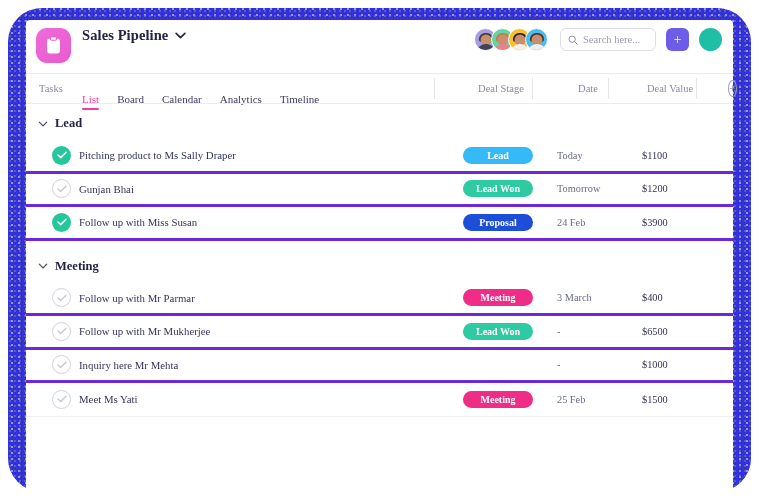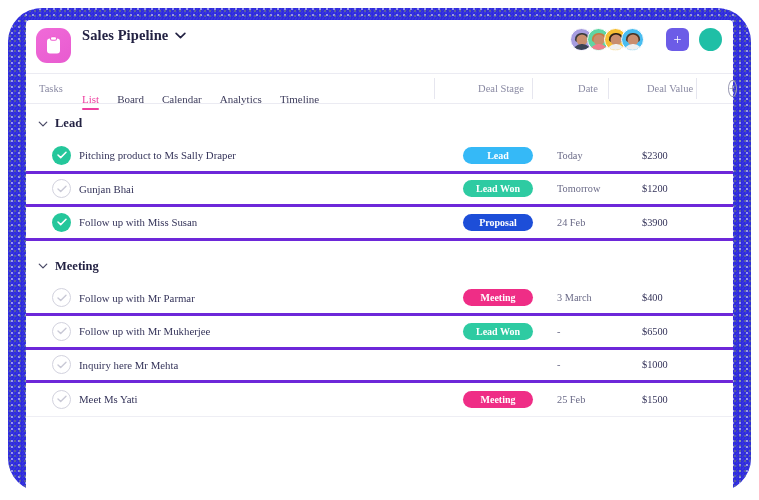--- a/index.html
+++ b/index.html
@@ -354,20 +354,27 @@
             <div class="face"></div>
             <div class="body" style="background:#f0f0f0"></div>
         </div>
         <div class="av" style="background:#49bdf0">
           <div class="hair" style="background:#4a3526"></div>
             <div class="face"></div>
             <div class="body" style="background:#eeeeee"></div>
         </div>
       </div>
 
+      <div id="search-box">
+        <svg width="10" height="10" viewBox="0 0 12 12" fill="none">
+          <circle cx="5" cy="5" r="3.8" stroke="currentColor" stroke-width="1.2"></circle>
+          <path d="M8 8L11 11" stroke="currentColor" stroke-width="1.2" stroke-linecap="round"></path>
+        </svg>
+        <span id="search-text">Search here...</span>
+      </div>
 
       <div id="add-btn">+</div>
 
       <div id="user-avatar">
         <div class="hair" style="background:#5e2a20"></div>
           <div class="face"></div>
           <div class="body" style="background:#d6453e"></div>
       </div>
     </div>
 
@@ -396,21 +403,21 @@
 
     <div class="row">
       <span class="check done">
         <svg width="10" height="8" viewBox="0 0 10 8" fill="none">
             <path d="M1 4L3.7 6.6L9 1.3" stroke="currentColor" stroke-width="1.5" stroke-linecap="round" stroke-linejoin="round"></path>
           </svg>
       </span>
       <span class="task-name">Pitching product to Ms Sally Draper</span>
       <span class="badge" style="background:#35b9f7">Lead</span>
       <span class="cell-date">Today</span>
-      <span class="cell-value">$2300</span>
+      <span class="cell-value">$1100</span>
     </div>
 
     <div class="row">
       <span class="check todo">
         <svg width="10" height="8" viewBox="0 0 10 8" fill="none">
             <path d="M1 4L3.7 6.6L9 1.3" stroke="currentColor" stroke-width="1.4" stroke-linecap="round" stroke-linejoin="round"></path>
           </svg>
       </span>
       <span class="task-name">Gunjan Bhai</span>
       <span class="badge" style="background:#2ecba2">Lead Won</span>

